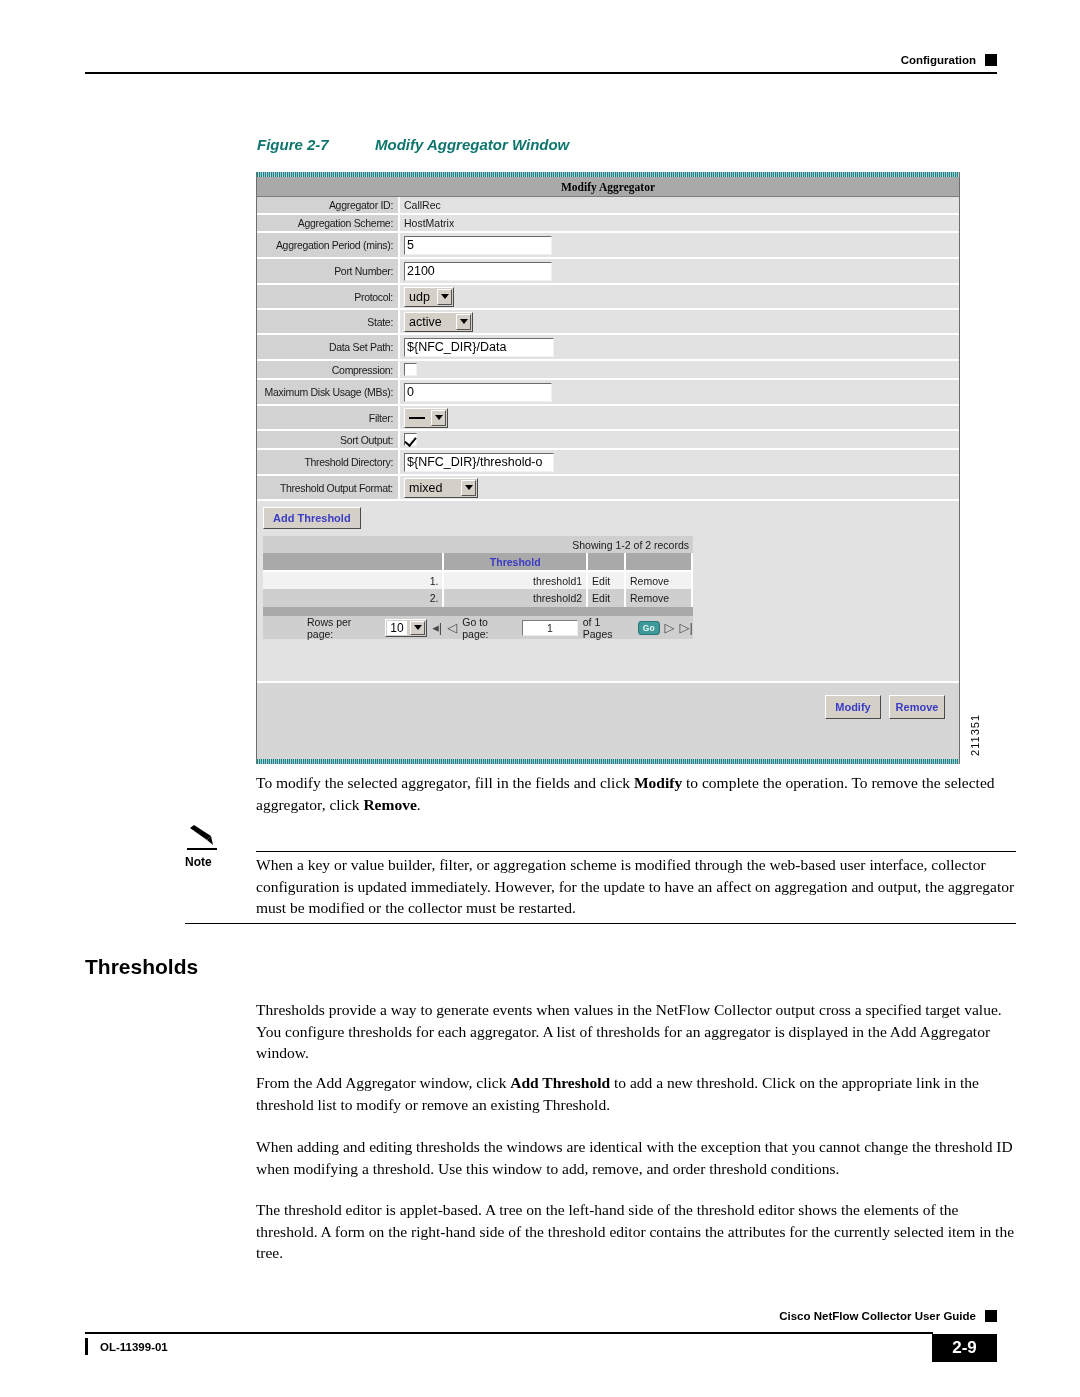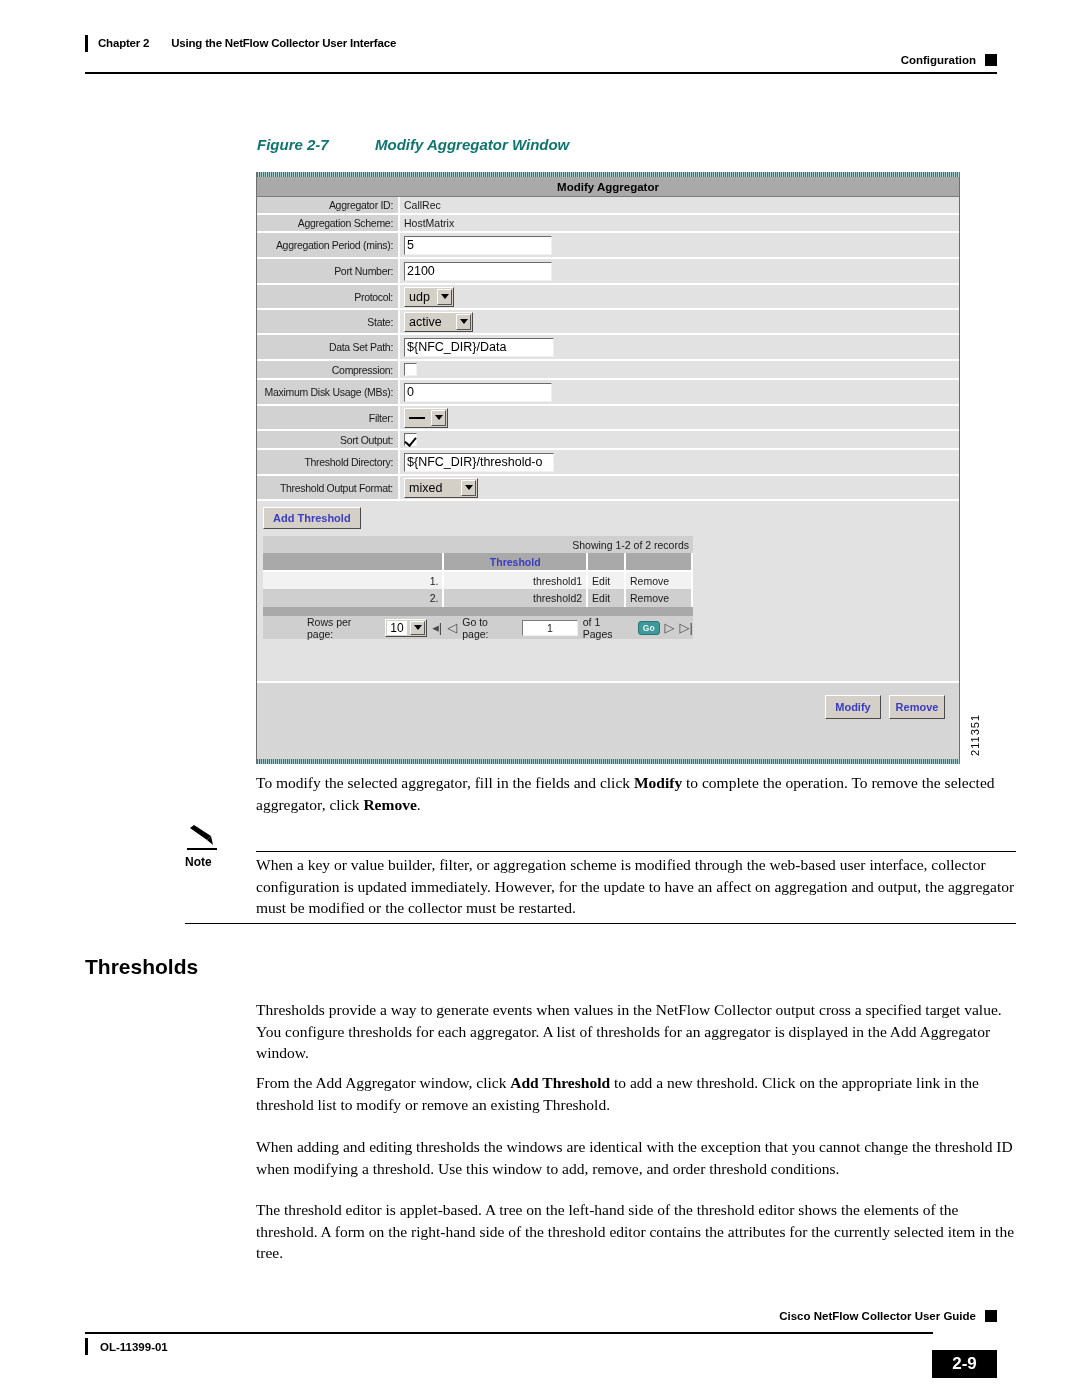--- a/index.html
+++ b/index.html
@@ -74,21 +74,21 @@
   }
   .app-window {
     width: 100%; height: 582px;
     background: #d6d6d6;
     display: flex; flex-direction: column;
   }
   .title-bar {
     height: 20px; background: #a9a9a9;
     border-bottom: 1px solid #7d7d7d;
     display: flex; align-items: center; justify-content: center;
-    font-family: Liberation Sans, sans-serif;
+    font-family: Liberation Serif, serif;
     font-size: 11.5px; font-weight: bold; color: #000;
   }
 
   
   .form-area { width: 100%; }
   .form-row {
     display: flex; align-items: stretch;
     border-bottom: 2px solid #ffffff;
     background: #e2e2e2;
   }
@@ -349,32 +349,27 @@
     margin-left: 12px;
     font-family: "Liberation Sans", sans-serif;
     font-size: 11.5px; font-weight: bold; color: #000;
   }
   .ftr-page {
     position: absolute; right: 0; top: 24px;
     width: 65px; height: 28px; background: #000;
     color: #fff;
     font-family: "Liberation Sans", sans-serif;
     font-size: 17px; font-weight: bold;
-    display: flex; align-items: center; justify-content: center; margin-top: 16px;
+    display: flex; align-items: center; justify-content: center;
   }
 </style>
 </head>
 <body>
 
 <div class="page-header">
-  <div class="hdr-chapter-row">
-    <div class="hdr-rule-left"></div>
-    <span class="hdr-chapter-num">Chapter 2</span>
-    <span class="hdr-chapter-title">Using the NetFlow Collector User Interface</span>
-  </div>
   <div class="hdr-sub-row">
     <span class="hdr-section">Configuration</span>
     <span class="hdr-square"></span>
   </div>
   <div class="hdr-line"></div>
 </div>
 
 <div class="figure-caption">
   <span class="fig-label">Figure 2-7</span>
   <span>Modify Aggregator Window</span>

